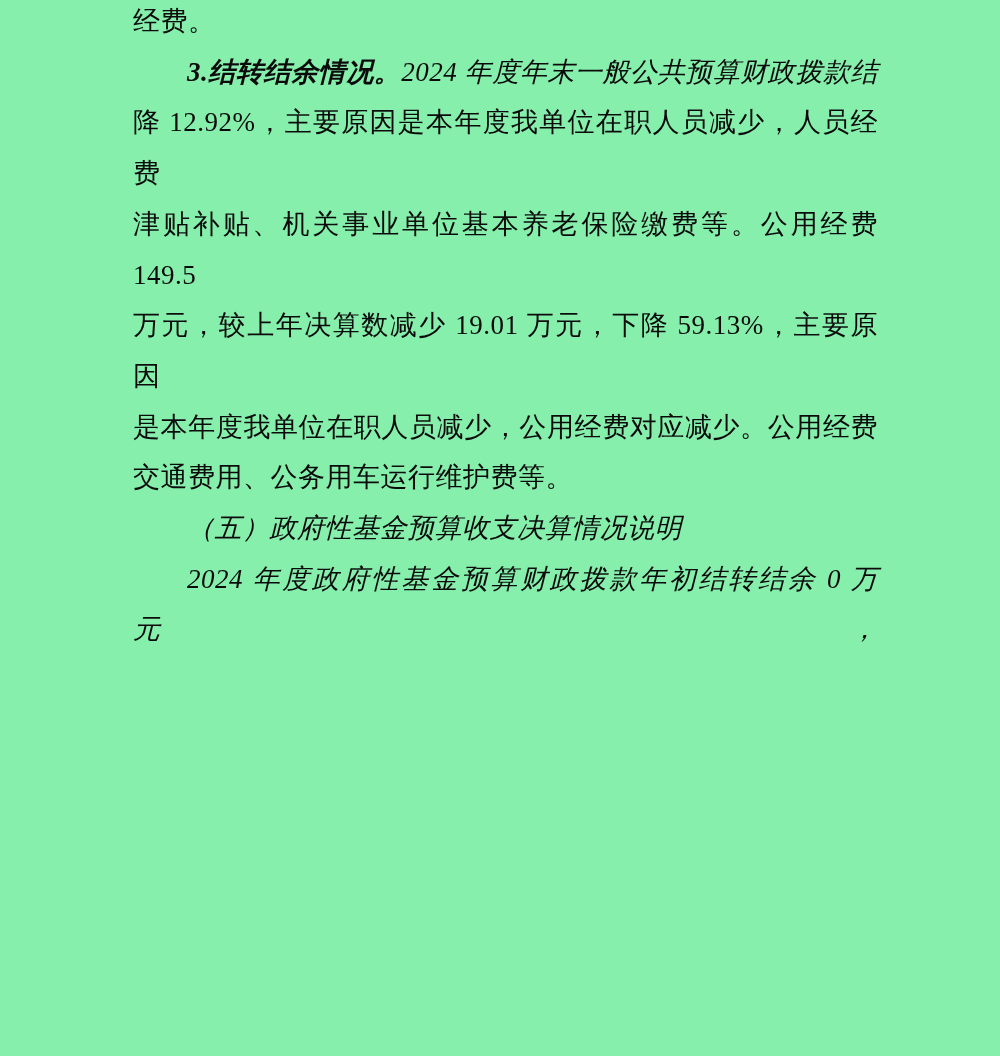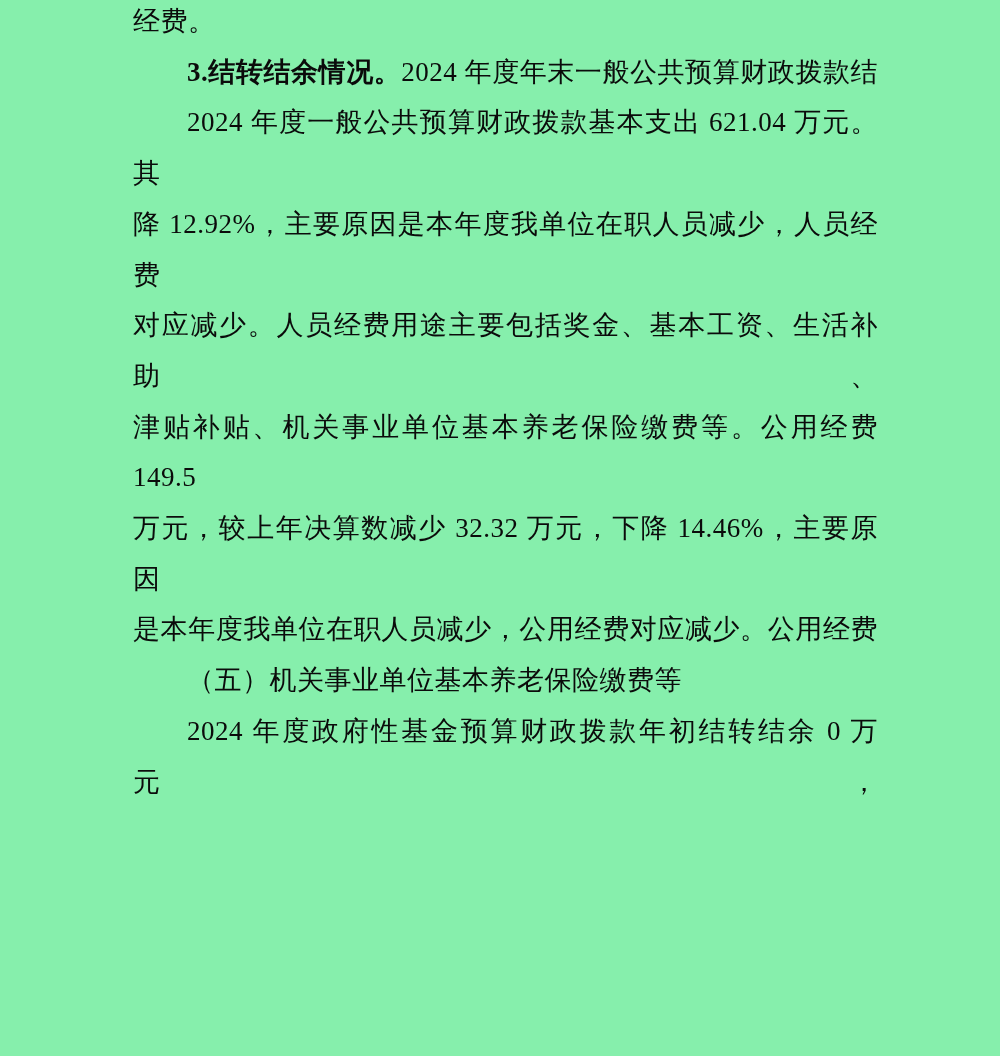--- a/index.html
+++ b/index.html
@@ -32,50 +32,50 @@
     white-space: nowrap;
   }
   .line.justify {
     white-space: normal;
     text-align: justify;
     text-align-last: justify;
     text-justify: inter-character;
   }
   .line.indent {
     text-indent: 2em;
+    font-style: italic;
   }
   .bold {
     font-weight: bold;
   }
 </style>
 </head>
 <body>
 
 <div class="page">
   <div class="textblock">
 
     <div class="line">经费。</div>
 
     <div class="line indent justify"><span class="bold">3.结转结余情况。</span><span>2024 年度年末一般公共预算财政拨款结</span></div>
 
 
 
-    <div class="line indent justify">2024 年度一般公共预算财政拨款基本支出 621.04 万元。其</div>
 
 
     <div class="line justify">降 12.92%，主要原因是本年度我单位在职人员减少，人员经费</div>
 
-    <div class="line justify">对应减少。人员经费用途主要包括奖金、基本工资、生活补助、</div>
 
     <div class="line justify">津贴补贴、机关事业单位基本养老保险缴费等。公用经费 149.5</div>
 
-    <div class="line justify">万元，较上年决算数减少 32.32 万元，下降 14.46%，主要原因</div>
+    <div class="line justify">万元，较上年决算数减少 19.01 万元，下降 59.13%，主要原因</div>
 
     <div class="line justify">是本年度我单位在职人员减少，公用经费对应减少。公用经费</div>
 
 
+    <div class="line">交通费用、公务用车运行维护费等。</div>
 
-    <div class="line indent">（五）机关事业单位基本养老保险缴费等</div>
+    <div class="line indent">（五）政府性基金预算收支决算情况说明</div>
 
     <div class="line indent justify">2024 年度政府性基金预算财政拨款年初结转结余 0 万元，</div>
 
   </div>
 </div>
 
 </body></html>

